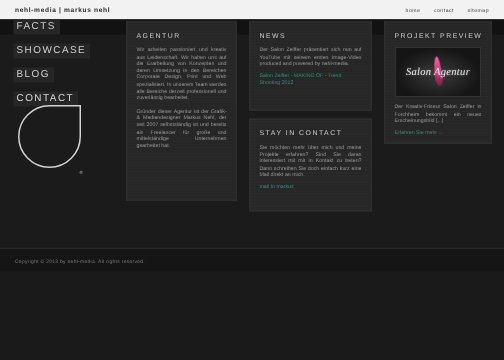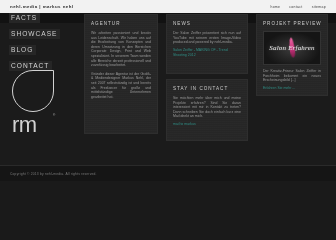--- a/index.html
+++ b/index.html
@@ -164,21 +164,20 @@
   <div class="navlist">
     <div class="navitem">FACTS</div>
     <div class="navitem">SHOWCASE</div>
     <div class="navitem">BLOG</div>
     <div class="navitem contact">CONTACT</div>
   </div>
 </div>
 
 <div class="logo">
   <div class="drop"></div>
-  <div class="rmtext">rm</div>
   <div class="reg">®</div>
 </div>
 
 <div class="panel" id="panel-agentur">
   <div class="phead">AGENTUR</div>
   <div class="ptext">Wir arbeiten passioniert und kreativ aus Leidenschaft. Wir haben uns auf die Erarbeitung von Konzepten und deren Umsetzung in den Bereichen Corporate Design, Print und Web spezialisiert. In unserem Team werden alle Bereiche derzeit professionell und zuverlässig bearbeitet.</div>
   <div class="ptext">Gründer dieser Agentur ist der Grafik- &amp; Mediendesigner Markus Nehl, der seit 2007 selbstständig ist und bereits als Freelancer für große und mittelständige Unternehmen gearbeitet hat.</div>
 </div>
 
 <div class="panel" id="panel-news">
@@ -190,21 +189,21 @@
 <div class="panel" id="panel-contact">
   <div class="phead">STAY IN CONTACT</div>
   <div class="ptext">Sie möchten mehr über mich und meine Projekte erfahren? Sind Sie daran interessiert mit mir in Kontakt zu treten? Dann schreiben Sie doch einfach kurz eine Mail direkt an mich.</div>
   <a class="link">mail to markus</a>
 </div>
 
 <div class="panel" id="panel-preview">
   <div class="phead">PROJEKT PREVIEW</div>
   <div class="preview-img">
     <div class="preview-flame"></div>
-    <div class="preview-word">Salon Erfahren</div>
+    <div class="preview-word">Salon Agentur</div>
   </div>
   <div class="ptext">Der Kreativ-Friseur Salon Zeiffer in Forchheim bekommt ein neues Erscheinungsbild [...]</div>
   <a class="link">Erfahren Sie mehr ...</a>
 </div>
 
 <div class="footer">
   <div class="copy">Copyright © 2013 by nehl-media. All rights reserved.</div>
 </div>
 
 </body></html>

